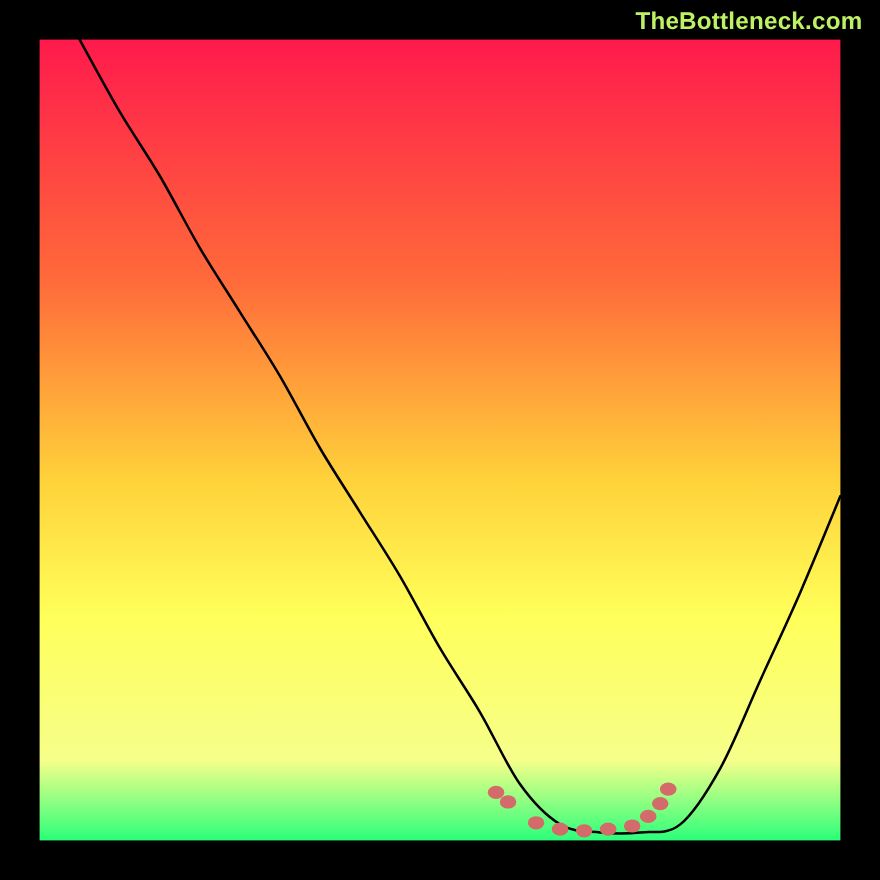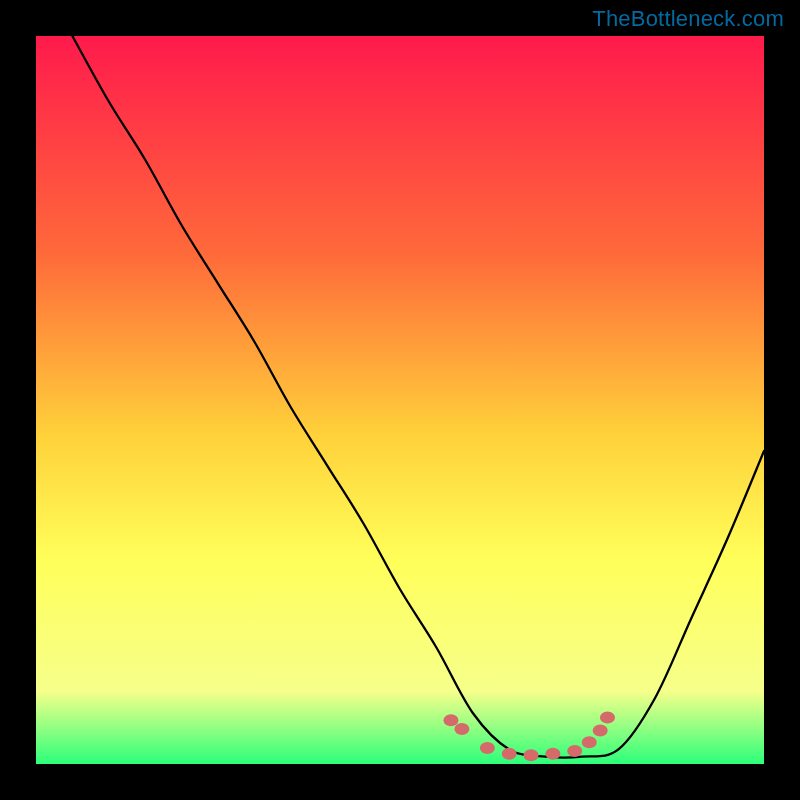--- a/index.html
+++ b/index.html
@@ -14,23 +14,23 @@
   .stage {
     position: relative;
     width: 800px;
     height: 800px;
     background: #000;
   }
   .watermark {
     position: absolute;
     top: 6px;
     right: 16px;
-    color: #0369a1;
+    color: #bef264;
     font-size: 22px;
-    font-weight: 400;
+    font-weight: 700;
     letter-spacing: 0.2px;
   }
   svg {
     position: absolute;
     left: 0;
     top: 0;
     display: block;
   }
 </style>
 </head>

